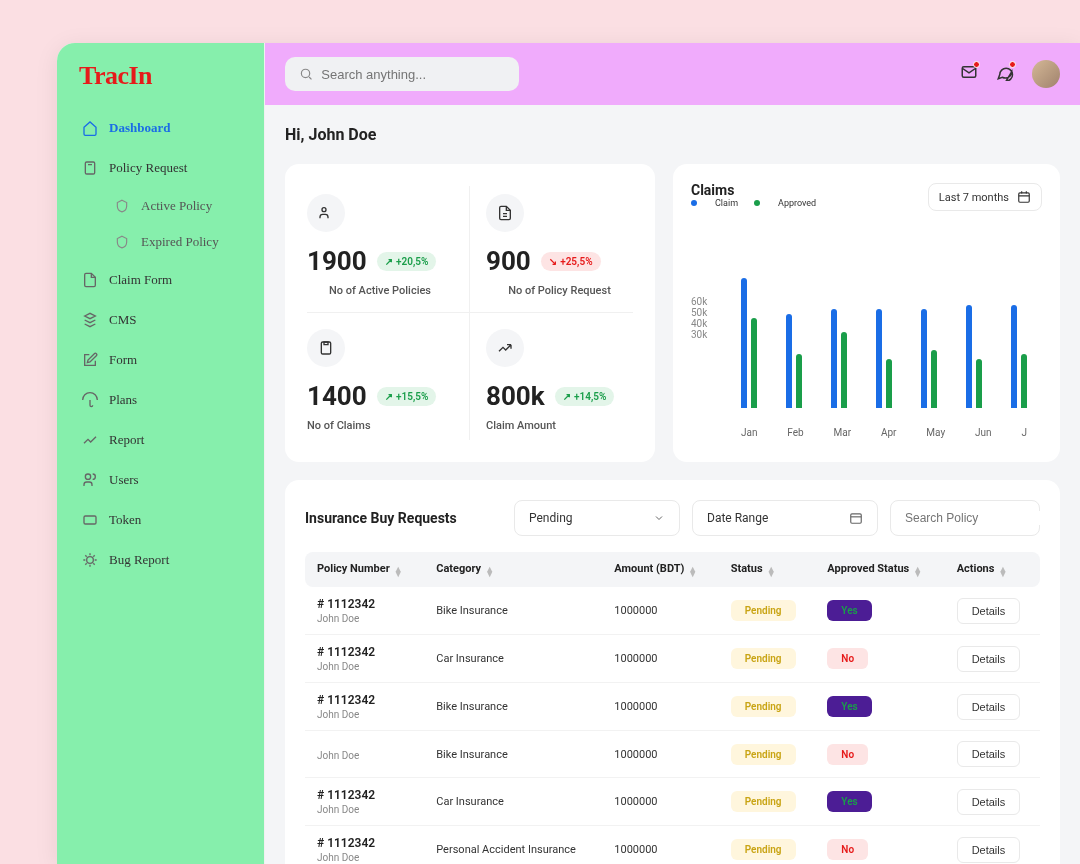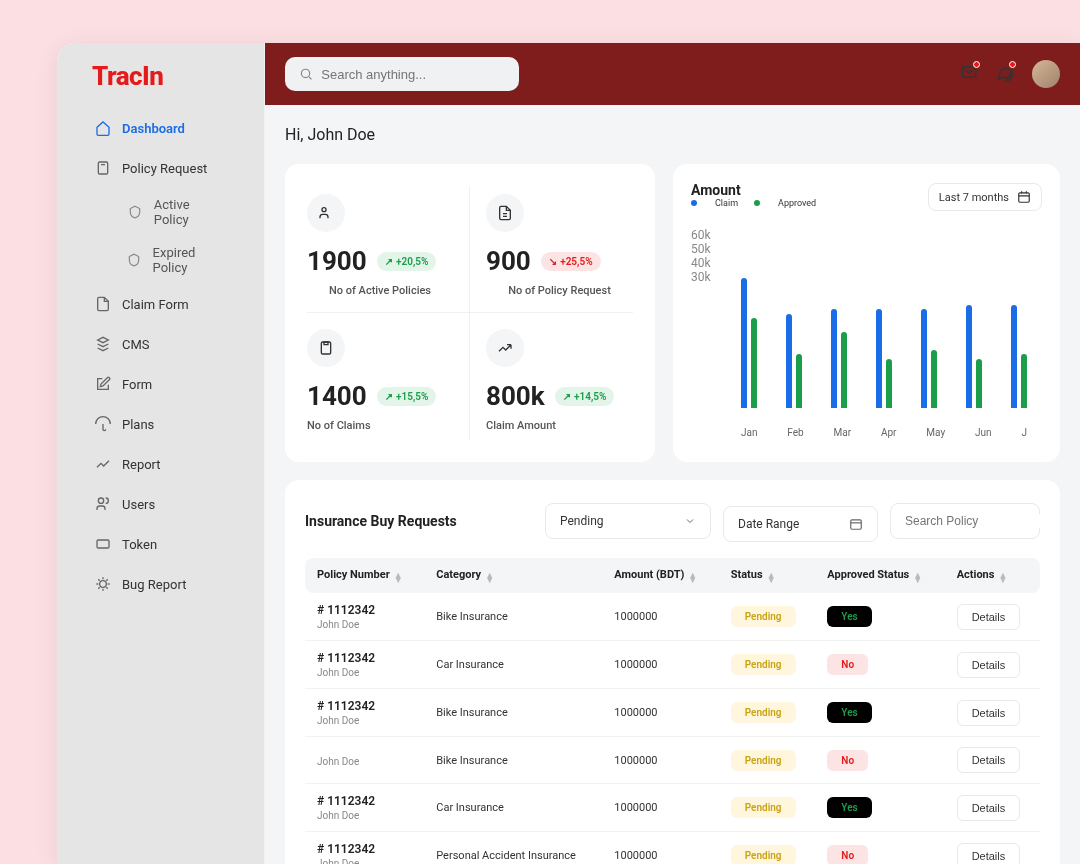--- a/index.html
+++ b/index.html
@@ -1,35 +1,35 @@
 <!DOCTYPE html>
 <html><head>
 <meta charset="utf-8">
 <style>
 * { margin: 0; padding: 0; box-sizing: border-box; }
 body { font-family: -apple-system, BlinkMacSystemFont, 'Segoe UI', Roboto, sans-serif; background: #fbdfe3; width: 1080px; height: 864px; overflow: hidden; }
 .app-window { position: absolute; top: 43px; left: 57px; width: 1023px; height: 821px; background: #fff; border-radius: 18px 0 0 0; display: flex; box-shadow: 0 4px 24px rgba(0,0,0,0.08); overflow: hidden; }
-.sidebar { width: 208px; background: #e5e5e5; border-right: 1px solid #f0f0f0; padding: 18px 13px; flex-shrink: 0; }
+.sidebar { width: 208px; background: #86efac; border-right: 1px solid #f0f0f0; padding: 18px 0; flex-shrink: 0; font-family: Liberation Serif, serif; }
 .logo { font-size: 26px; font-weight: 800; color: #e61a1a; padding: 0 22px 18px 22px; letter-spacing: -0.5px; }
 .nav { list-style: none; padding: 0 14px; }
 .nav-item { display: flex; align-items: center; padding: 10px 10px; font-size: 13px; color: #333; border-radius: 6px; cursor: pointer; margin-bottom: 2px; }
 .nav-item.active { color: #1a6de6; font-weight: 600; }
 .nav-item .icon { width: 18px; height: 18px; margin-right: 10px; display: flex; align-items: center; justify-content: center; }
 .nav-sub { padding-left: 32px; }
 .nav-sub .nav-item { font-size: 13px; color: #555; padding: 8px 10px; }
 .main { flex: 1; background: #f4f5f7; display: flex; flex-direction: column; overflow: hidden; }
-.header { background: #7f1d1d; display: flex; align-items: center; padding: 14px 20px; gap: 14px; }
+.header { background: #f0abfc; display: flex; align-items: center; padding: 14px 20px; gap: 14px; }
 .search-box { display: flex; align-items: center; background: #f0f1f3; border-radius: 10px; padding: 9px 14px; width: 234px; }
 .search-box input { border: none; background: transparent; outline: none; font-size: 13px; color: #666; margin-left: 8px; width: 100%; }
 .header-actions { margin-left: auto; display: flex; align-items: center; gap: 18px; }
 .header-icon { position: relative; cursor: pointer; }
 .header-icon .dot { position: absolute; top: -2px; right: -2px; width: 7px; height: 7px; background: #e61a1a; border-radius: 50%; border: 1px solid #fff; }
 .avatar { width: 28px; height: 28px; border-radius: 50%; background: linear-gradient(135deg, #d4b896, #a0826d); }
 .content { padding: 20px; overflow: auto; flex: 1; }
-.greeting { font-size: 16px; font-weight: 400; color: #222; margin-bottom: 20px; }
+.greeting { font-size: 16px; font-weight: 700; color: #222; margin-bottom: 20px; }
 .top-row { display: flex; gap: 18px; margin-bottom: 18px; }
 .stats-card { background: #fff; border-radius: 14px; padding: 22px; width: 370px; display: grid; grid-template-columns: 1fr 1fr; grid-template-rows: 1fr 1fr; }
 .stat { padding: 8px 0; }
 .stat:nth-child(1), .stat:nth-child(3) { border-right: 1px solid #f0f0f0; padding-right: 16px; }
 .stat:nth-child(2), .stat:nth-child(4) { padding-left: 16px; }
 .stat:nth-child(1), .stat:nth-child(2) { border-bottom: 1px solid #f0f0f0; padding-bottom: 8px; text-align: center; }
 .stat:nth-child(3), .stat:nth-child(4) { padding-top: 16px; }
 .stat-icon { width: 38px; height: 38px; border-radius: 50%; background: #f4f5f7; display: flex; align-items: center; justify-content: center; margin-bottom: 14px; }
 .stat-row { display: flex; align-items: center; gap: 10px; margin-bottom: 8px; }
 .stat-value { font-size: 26px; font-weight: 700; color: #222; }
@@ -38,47 +38,47 @@
 .stat-badge.down { background: #fde4e4; color: #e61a1a; }
 .stat-label { font-size: 11px; color: #555; font-weight: 500; }
 .chart-card { background: #fff; border-radius: 14px; padding: 18px; flex: 1; position: relative; }
 .chart-header { display: flex; align-items: center; justify-content: space-between; margin-bottom: 6px; }
 .chart-title { font-size: 14px; font-weight: 700; color: #222; }
 .chart-legend { display: flex; gap: 16px; font-size: 9px; color: #333; margin-bottom: 4px; }
 .legend-item { display: flex; align-items: center; gap: 18px; }
 .legend-dot { width: 6px; height: 6px; border-radius: 50%; }
 .chart-filter { display: flex; align-items: center; gap: 8px; font-size: 11px; color: #333; border: 1px solid #e9e9e9; border-radius: 8px; padding: 6px 10px; cursor: pointer; }
 .chart-area { position: relative; height: 210px; margin-top: 16px; }
-.y-axis { position: absolute; left: 0; top: 0; bottom: 30px; width: 30px; display: flex; flex-direction: column; justify-content: flex-start; font-size: 12px; color: #888; }
+.y-axis { position: absolute; left: 0; top: 0; bottom: 30px; width: 30px; display: flex; flex-direction: column; justify-content: center; font-size: 10px; color: #888; }
 .bars-container { position: absolute; left: 35px; right: 0; top: 0; bottom: 30px; display: flex; justify-content: space-around; align-items: flex-end; }
 .bar-group { display: flex; gap: 4px; align-items: flex-end; }
 .bar { width: 6px; border-radius: 3px 3px 0 0; }
 .bar.claim { background: #1a6de6; }
 .bar.approved { background: #1a9e4a; }
 .x-labels { position: absolute; left: 35px; right: 0; bottom: 0; display: flex; justify-content: space-around; font-size: 10px; color: #666; }
 .table-card { background: #fff; border-radius: 14px; padding: 20px; }
 .table-header { display: flex; align-items: center; gap: 12px; margin-bottom: 16px; }
 .table-title { font-size: 14px; font-weight: 700; color: #222; flex: 1; }
 .filter-btn { display: flex; align-items: center; justify-content: space-between; background: #fff; border: 1px solid #e9e9e9; border-radius: 8px; padding: 10px 14px; font-size: 12px; color: #333; cursor: pointer; }
 .filter-btn.status { width: 166px; }
-.filter-btn.date { width: 155px; margin-top: 6px; }
+.filter-btn.date { width: 186px; }
 .search-policy { display: flex; align-items: center; border: 1px solid #e9e9e9; border-radius: 8px; padding: 10px 14px; width: 150px; }
 .search-policy input { border: none; outline: none; font-size: 12px; color: #bbb; flex: 1; }
 table { width: 100%; border-collapse: collapse; font-size: 12px; }
 thead th { background: #f4f5f7; color: #222; font-weight: 700; text-align: left; padding: 10px 12px; font-size: 11px; }
 thead th:first-child { border-radius: 8px 0 0 8px; }
 thead th:last-child { border-radius: 0 8px 8px 0; }
 .sort-icon { color: #bbb; font-size: 9px; margin-left: 4px; display: inline-flex; flex-direction: column; line-height: 5px; }
 tbody tr { border-bottom: 1px solid #f2f2f2; }
 tbody td { padding: 10px 12px; color: #333; vertical-align: middle; font-size: 11px; }
 .policy-num { font-weight: 600; color: #222; font-size: 12px; }
 .policy-name { font-size: 10px; color: #888; margin-top: 2px; }
 .status-pill { display: inline-block; padding: 5px 14px; border-radius: 6px; font-size: 10px; font-weight: 600; }
 .status-pill.pending { background: #fff6dd; color: #c9a414; }
-.status-pill.yes { background: #000000; color: #1a9e4a; }
+.status-pill.yes { background: #4c1d95; color: #1a9e4a; }
 .status-pill.no { background: #fde4e4; color: #e61a1a; }
 .details-btn { border: 1px solid #e9e9e9; background: #fff; padding: 6px 14px; border-radius: 6px; font-size: 11px; color: #333; cursor: pointer; }
 </style>
 </head>
 <body>
 
 <div class="app-window">
   <aside class="sidebar">
     <div class="logo">TracIn</div>
     <ul class="nav">
@@ -268,21 +268,21 @@
               <span class="stat-value">800k</span>
               <span class="stat-badge up">↗ <span>+14,5%</span></span>
             </div>
             <div class="stat-label">Claim Amount</div>
           </div>
         </div>
 
         <div class="chart-card">
           <div class="chart-header">
             <div>
-              <div class="chart-title">Amount</div>
+              <div class="chart-title">Claims</div>
               <div class="chart-legend">
                 <div class="legend-item">
                     <span class="legend-dot" style="background:#1a6de6"></span>
                     <span>Claim</span>
                   </div>
                 <div class="legend-item">
                     <span class="legend-dot" style="background:#1a9e4a"></span>
                     <span>Approved</span>
                   </div>
               </div>

